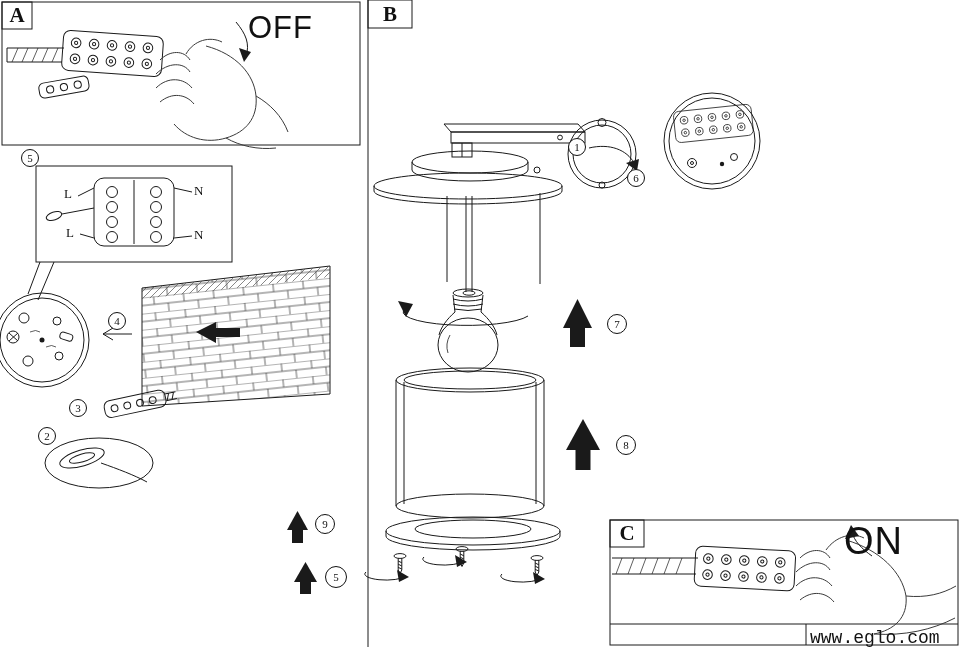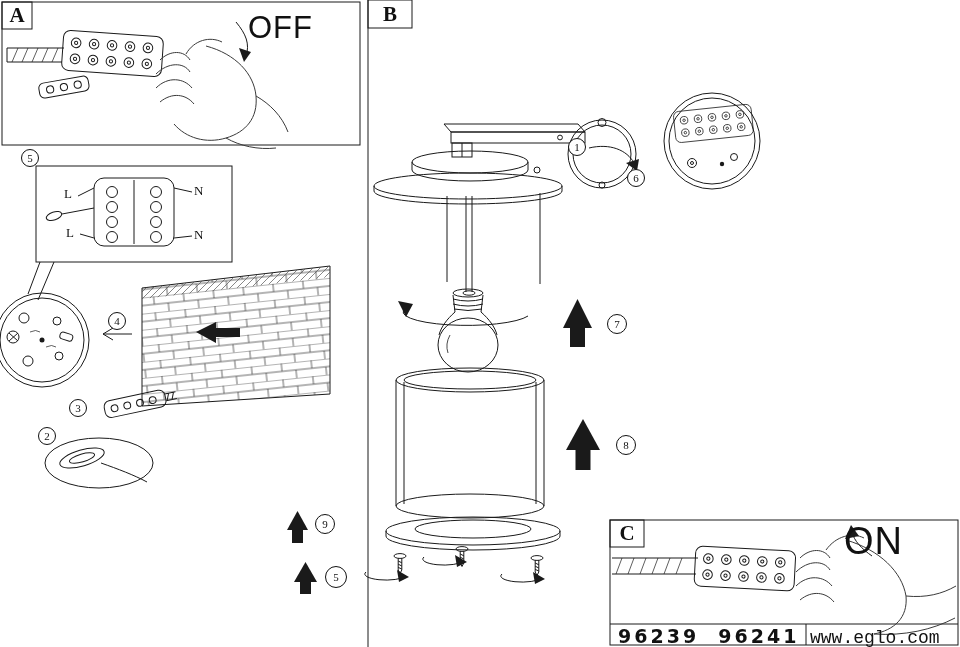--- a/index.html
+++ b/index.html
@@ -305,16 +305,15 @@
 <div class="callout c-sm" style="left:38px;top:427px;">2</div>
 <div class="callout c-sm" style="left:69px;top:399px;">3</div>
 <div class="callout c-sm" style="left:108px;top:312px;">4</div>
 <div class="callout c-sm" style="left:21px;top:149px;">5</div>
 <div class="callout c-sm" style="left:627px;top:169px;">6</div>
 <div class="callout c-md" style="left:607px;top:314px;">7</div>
 <div class="callout c-md" style="left:616px;top:435px;">8</div>
 <div class="callout c-md" style="left:315px;top:514px;">9</div>
 <div class="callout c-lg" style="left:325px;top:566px;">5</div>
 
-<div class="t models" style="left:618px;top:627px;">96239  96241</div>
 <div class="t website" style="left:810px;top:629px;">www.eglo.com</div>
 
 </div>
 
 </body></html>

